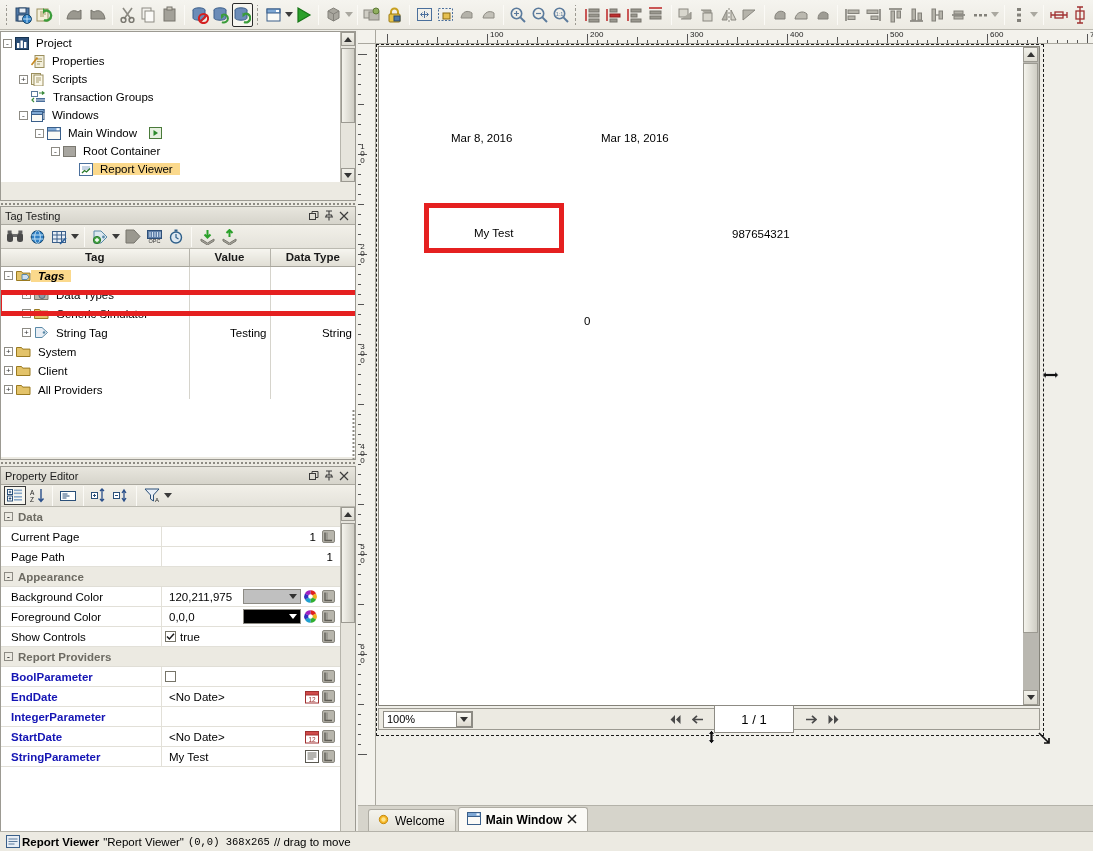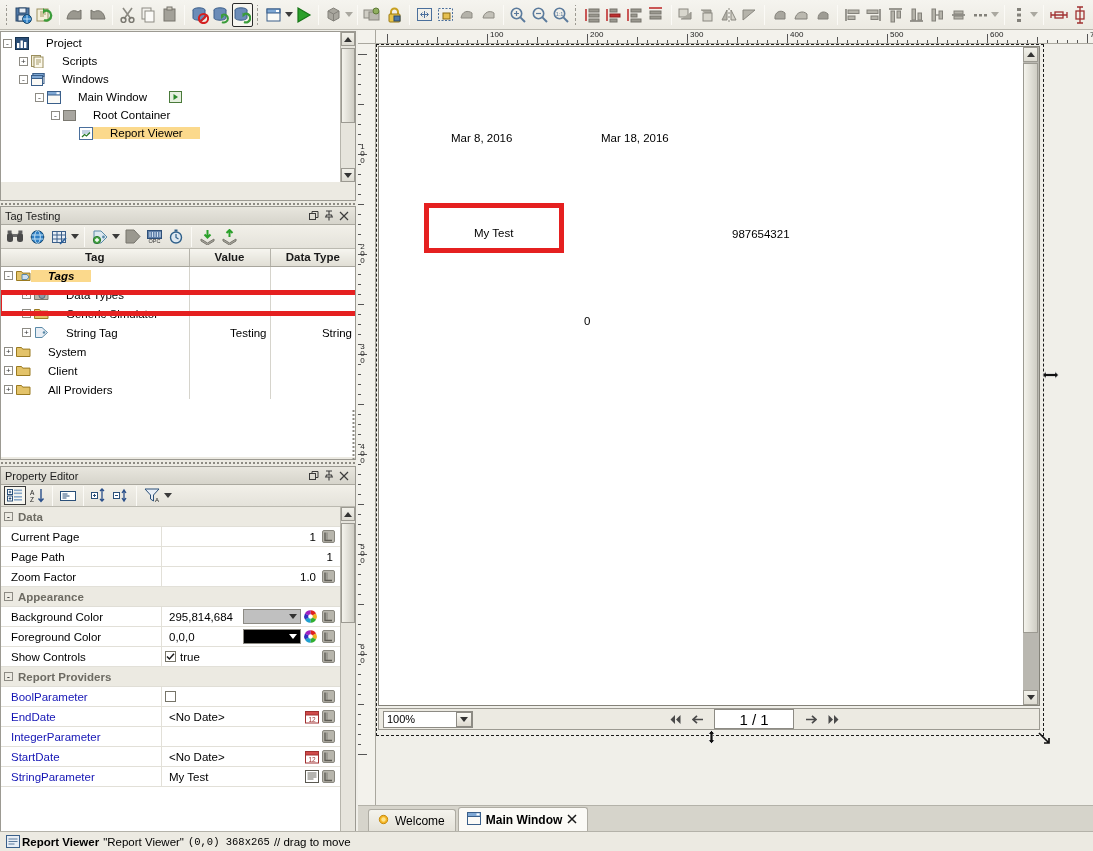--- a/index.html
+++ b/index.html
@@ -68,21 +68,21 @@
 
   
   .tree { padding: 2px 0 0 2px; font-size: 11.5px; }
   .tnode { display: flex; align-items: center; height: 18px; position: relative; white-space: nowrap; }
   .tgly {
     width: 9px; height: 9px; border: 1px solid #8d8b84; background: #fff;
     font-size: 8px; line-height: 7px; text-align: center; color: #333;
     margin-right: 3px; flex: none; font-family: "Liberation Mono", monospace;
   }
   .tgly.none { border: none; background: none; }
-  .tlbl { padding: 0 17px; }
+  .tlbl { padding: 0 7px; }
   .tlbl.hl { background: #fbd98c; }
   .tlbl.ital { font-style: italic; font-weight: bold; }
 
   
   .vsb {
     position: absolute; right: 0; top: 0; bottom: 0; width: 15px;
     background: #e6e4dc; border-left: 1px solid #b7b5ac;
   }
   .vsb-arrow {
     position: absolute; left: 0; width: 14px; height: 14px;
@@ -133,21 +133,21 @@
   .pgly {
     width: 9px; height: 9px; border: 1px solid #8d8b84; background: #eceae2;
     font-size: 8px; line-height: 7px; text-align: center; margin-right: 5px;
     font-family: "Liberation Mono", monospace; color:#333;
   }
   .prow {
     display: flex; align-items: center; height: 20px;
     border-bottom: 1px solid #e2e0d8; font-size: 11.5px; background: #fff;
   }
   .pname { width: 160px; padding-left: 10px; white-space: nowrap; overflow: hidden; }
-  .pname.param { color: #1414b4; }
+  .pname.param { color: #1414b4; font-weight: bold; }
   .pval {
     flex: 1; padding: 0 3px; display: flex; align-items: center; height: 100%;
     border-left: 1px solid #e2e0d8; min-width: 0;
   }
   .pval.right { justify-content: flex-end; }
   .pbind {
     width: 17px; height: 18px; flex: none; display:flex;align-items:center;justify-content:center;
   }
   .drop-btn {
     width: 16px; height: 15px; border: 1px solid #8d8b84;
@@ -208,22 +208,22 @@
     width: 90px; height: 17px; background: #fff; border: 1px solid #8d8b84;
     display: flex; align-items: center; font-size: 11px; padding-left: 3px;
   }
   .zoomcombo .zc-btn {
     margin-left: auto; width: 16px; height: 15px; border: 1px solid #8d8b84;
     background: linear-gradient(to bottom,#fbfaf5,#ddd9cf);
     display:flex;align-items:center;justify-content:center;
   }
   .pagenav { display: flex; align-items: center; gap: 9px; margin: 0 auto; }
   .pagebox {
-    width: 80px; height: 20px; background: #fff; border: 1px solid #8d8b84;
-    display: flex; align-items: center; justify-content: center; font-size: 15px;
+    width: 80px; height: 28px; background: #fff; border: 1px solid #8d8b84;
+    display: flex; align-items: center; justify-content: center; font-size: 13px;
   }
   .navbtn { width: 14px; height: 16px; display:flex;align-items:center;justify-content:center; color:#333; }
 
   .sel-dashed {
     position: absolute; left: 0; top: 0; width: 668px; height: 692px;
     border: 1px dashed #1a1a1a; pointer-events: none;
   }
   .handle { position: absolute; width: 11px; height: 11px; }
 
   
@@ -611,29 +611,54 @@
               <svg width="14" height="13">
                 <rect x="0.5" y="0.5" width="13" height="12" fill="#2c4f78" stroke="#16324f"></rect>
                 <rect x="2" y="6" width="2.4" height="5" fill="#fff"></rect>
                 <rect x="5.5" y="3.5" width="2.4" height="7.5" fill="#fff"></rect>
                 <rect x="9" y="5" width="2.4" height="6" fill="#fff"></rect>
               </svg>
             </span>
             <span class="tlbl">Project</span>
           </div>
           <div class="tnode" style="padding-left: 16px;">
+            <span class="tgly none"></span>
+            <span style="display: inline-flex; align-items: center;">
+              <svg width="14" height="13">
+                <rect x="4" y="0.5" width="9" height="12" fill="#f3efdb" stroke="#9b8f5e"></rect>
+                <path d="M6 4h5M6 6.5h5M6 9h3" stroke="#a89c6a"></path>
+                <path d="M0.5 10 L6 3" stroke="#c88a20" stroke-width="1.6"></path>
+                <path d="M5 2.2l2 0.6-0.6 2z" fill="#c88a20"></path>
+              </svg>
+            </span>
+            <span class="tlbl">Properties</span>
+          </div>
+          <div class="tnode" style="padding-left: 16px;">
             <span class="tgly">+</span>
             <span style="display: inline-flex; align-items: center;">
               <svg width="14" height="13">
                 <rect x="0.5" y="0.5" width="9" height="11" fill="#f3efdb" stroke="#9b8f5e"></rect>
                 <rect x="3" y="2" width="9" height="11" fill="#fbf8ea" stroke="#9b8f5e"></rect>
                 <path d="M5 5h5M5 7h5M5 9h3" stroke="#a89c6a"></path>
               </svg>
             </span>
             <span class="tlbl">Scripts</span>
+          </div>
+          <div class="tnode" style="padding-left: 16px;">
+            <span class="tgly none"></span>
+            <span style="display: inline-flex; align-items: center;">
+              <svg width="15" height="13">
+                <rect x="0.5" y="0.5" width="6" height="5" fill="#fff" stroke="#5a7a9c"></rect>
+                <path d="M8 2h5M11 0.5L13 2l-2 1.5" stroke="#3a8a3a" fill="none" stroke-width="1.2"></path>
+                <rect x="5" y="7" width="9" height="1.6" fill="#4a6f9c"></rect>
+                <rect x="5" y="9.4" width="9" height="1.6" fill="#4a6f9c"></rect>
+                <path d="M3 7 L1 9 L3 11" stroke="#3a8a3a" fill="none" stroke-width="1.2"></path>
+              </svg>
+            </span>
+            <span class="tlbl">Transaction Groups</span>
           </div>
           <div class="tnode" style="padding-left: 16px;">
             <span class="tgly">-</span>
             <span style="display: inline-flex; align-items: center;">
               <svg width="14" height="13">
                 <rect x="2" y="0.5" width="11" height="10" fill="#fbfaf6" stroke="#3a5f8a"></rect>
                 <rect x="2" y="0.5" width="11" height="3" fill="#7fa8d4" stroke="#3a5f8a"></rect>
                 <rect x="0.5" y="2.5" width="11" height="10" fill="#fbfaf6" stroke="#3a5f8a"></rect>
                 <rect x="0.5" y="2.5" width="11" height="3" fill="#7fa8d4" stroke="#3a5f8a"></rect>
               </svg>
@@ -1000,41 +1025,28 @@
                 </svg>
               </span>
             </div>
           </div>
           <div class="prow">
             <div class="pname">Page Path</div>
             <div class="pval right">
               <span style="flex: 1 1 0%; padding: 0px 4px; white-space: nowrap; overflow: hidden; text-align: right;">1</span>
             </div>
           </div>
-          <div class="prow">
-            <div class="pname">Zoom Factor</div>
-            <div class="pval right">
-              <span style="flex: 1 1 0%; padding: 0px 4px; white-space: nowrap; overflow: hidden; text-align: right;">1.0</span>
-              <span class="pbind" style="display: inline-flex; align-items: center; flex: 0 0 auto;">
-                <svg width="15" height="15" viewBox="0 0 15 15">
-                  <rect x="1.5" y="1.5" width="12" height="12" rx="1.5" fill="#b8b6ad" stroke="#8a8880"></rect>
-                  <path d="M4 3.5 C4 7 4 9 4 11.5 C7 11.5 9.5 11.5 11 11.5" fill="none" stroke="#5f5d56" stroke-width="1.4"></path>
-                  <path d="M6 3.5 C6 7 6 9 6 11" fill="none" stroke="#7f7d76"></path>
-                </svg>
-              </span>
-            </div>
-          </div>
           <div class="pgroup">
             <span class="pgly">-</span>
             <span>Appearance</span>
           </div>
           <div class="prow">
             <div class="pname">Background Color</div>
             <div class="pval">
-              <span style="flex: 1 1 0%; padding: 0px 4px; white-space: nowrap; overflow: hidden;">295,814,684</span>
+              <span style="flex: 1 1 0%; padding: 0px 4px; white-space: nowrap; overflow: hidden;">120,211,975</span>
               <span class="colordd" style="display: inline-flex; align-items: center; flex: 0 0 auto; background: rgb(192, 192, 192);">
                 <i class="arw d"></i>
               </span>
               <span style="display: inline-flex; align-items: center; flex: 0 0 auto; margin: 0px 2px;">
                 <svg width="15" height="15" viewBox="0 0 15 15">
                   <circle cx="7.5" cy="7.5" r="6.3" fill="#ddd"></circle>
                   <path d="M7.5 7.5 L7.5 1.2 A6.3 6.3 0 0 1 13 4.4 Z" fill="#e02020"></path>
                   <path d="M7.5 7.5 L13 4.4 A6.3 6.3 0 0 1 13 10.6 Z" fill="#f0b020"></path>
                   <path d="M7.5 7.5 L13 10.6 A6.3 6.3 0 0 1 7.5 13.8 Z" fill="#30b030"></path>
                   <path d="M7.5 7.5 L7.5 13.8 A6.3 6.3 0 0 1 2 10.6 Z" fill="#20a0d0"></path>

